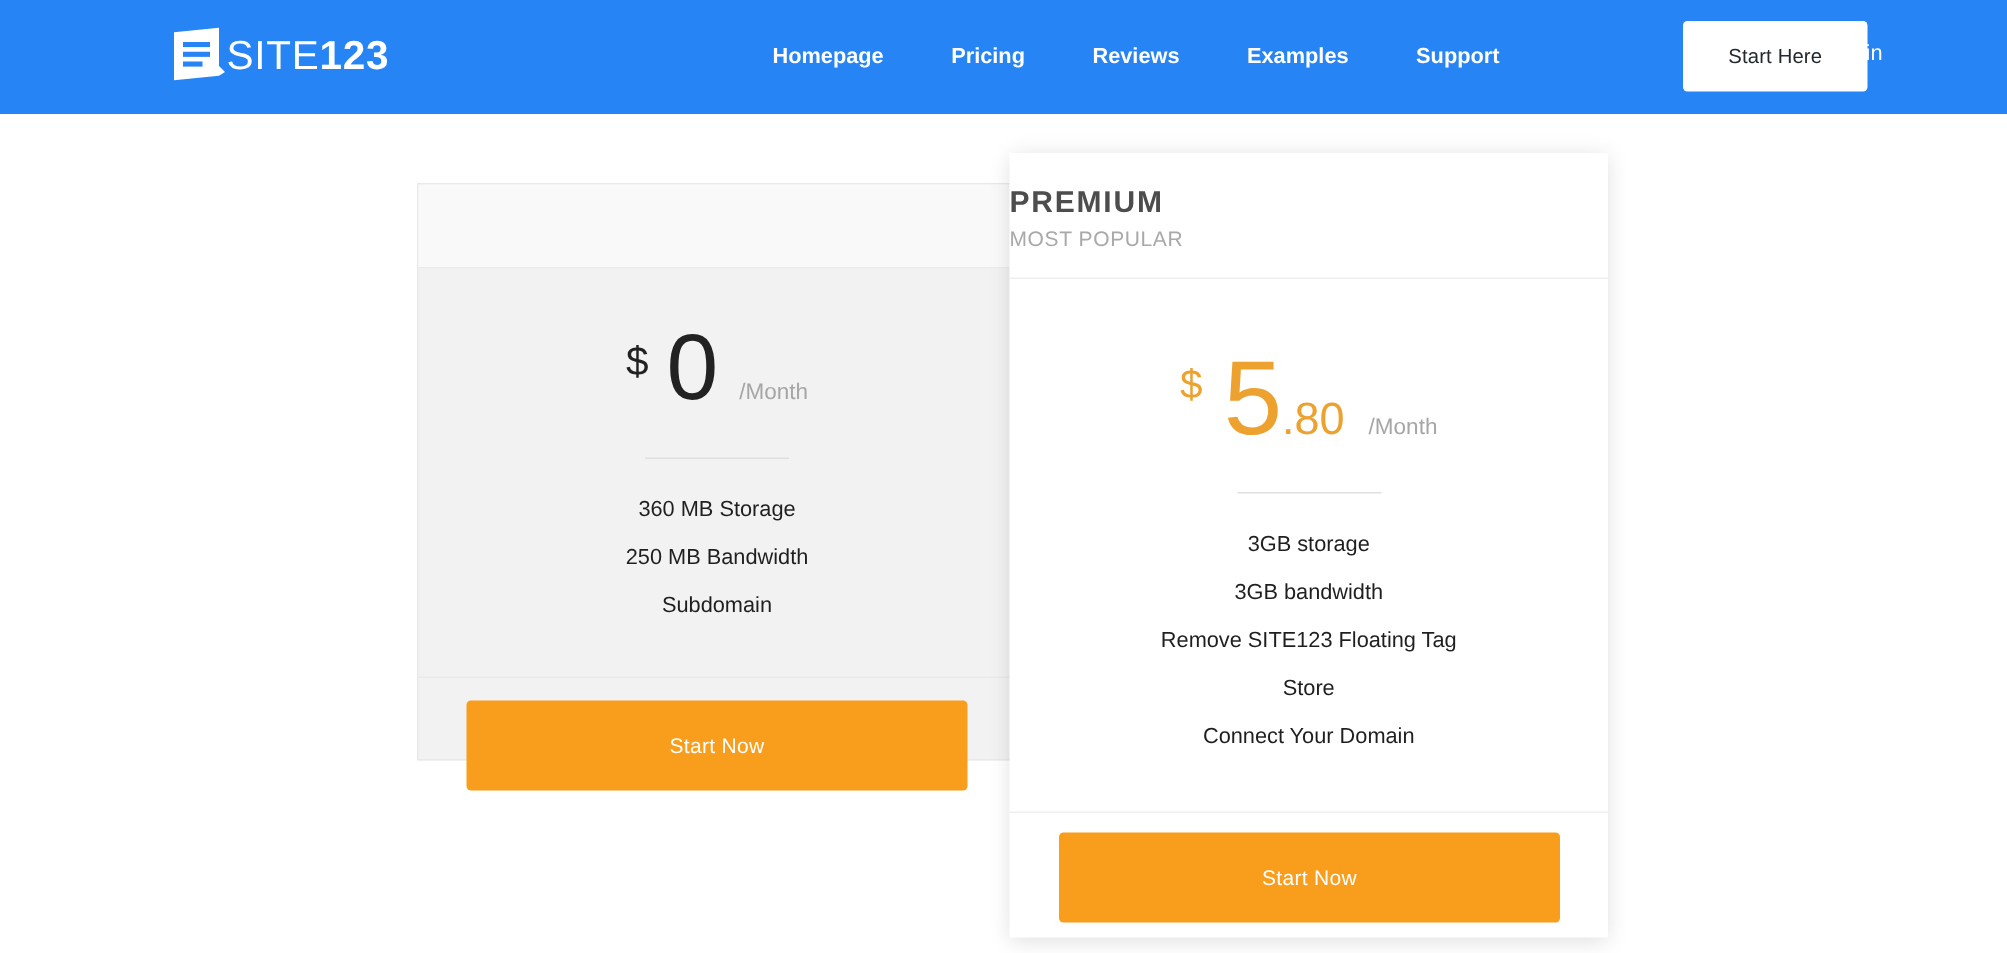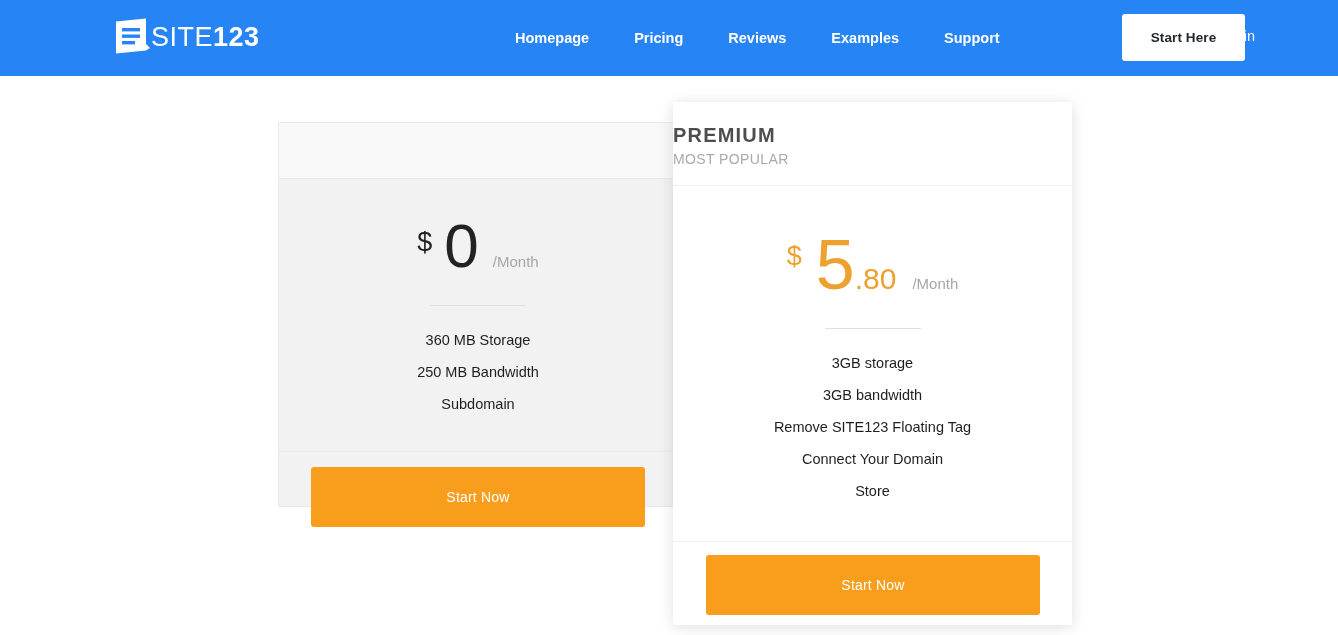--- a/index.html
+++ b/index.html
@@ -93,21 +93,21 @@
     position: absolute;
     right: 93px;
     top: 14px;
     width: 123px;
     height: 47px;
     background: #ffffff;
     border: none;
     border-radius: 3px;
     color: #23292f;
     font-size: 13.5px;
-    font-weight: 700;
+    font-weight: 400;
     font-family: "Liberation Sans", sans-serif;
     cursor: pointer;
     letter-spacing: 0.1px;
   }
 
   
   .pricing {
     position: absolute;
     top: 76px; left: 0;
     width: 1338px;
@@ -371,22 +371,22 @@
         <span class="cur">$</span>
         <span class="amount">5</span>
         <span class="cents">.80</span>
         <span class="per">/Month</span>
       </div>
       <div class="divider-sm"></div>
       <ul class="feat-list">
         <li>3GB storage</li>
         <li>3GB bandwidth</li>
         <li>Remove SITE123 Floating Tag</li>
+        <li>Store</li>
         <li>Connect Your Domain</li>
-        <li>Store</li>
       </ul>
     </div>
     <div class="card-foot">
       <button class="btn-start">Start Now</button>
     </div>
   </div>
 
 </div>
 
 </body></html>

